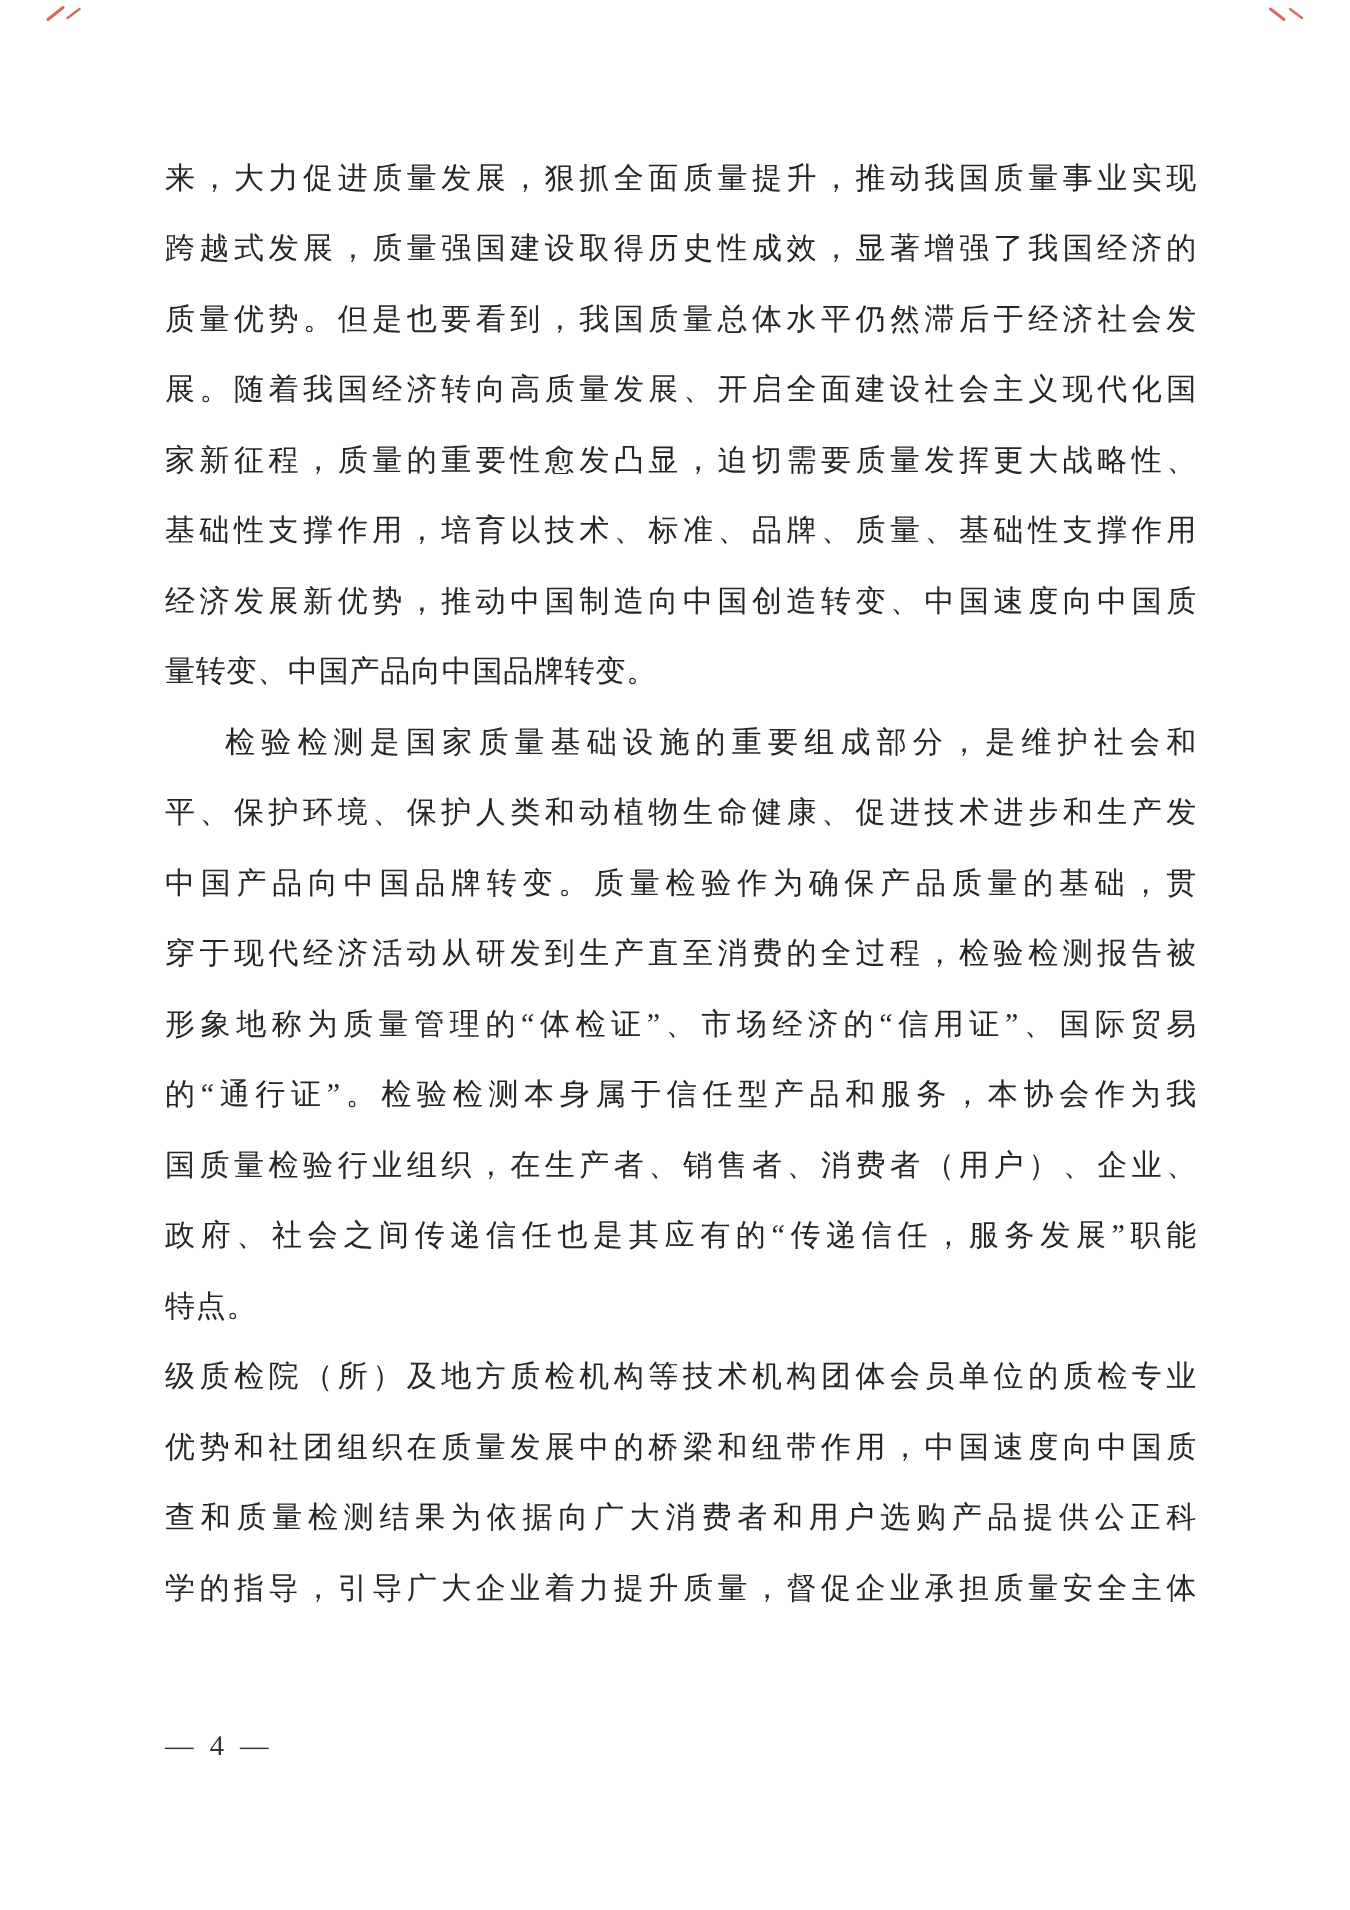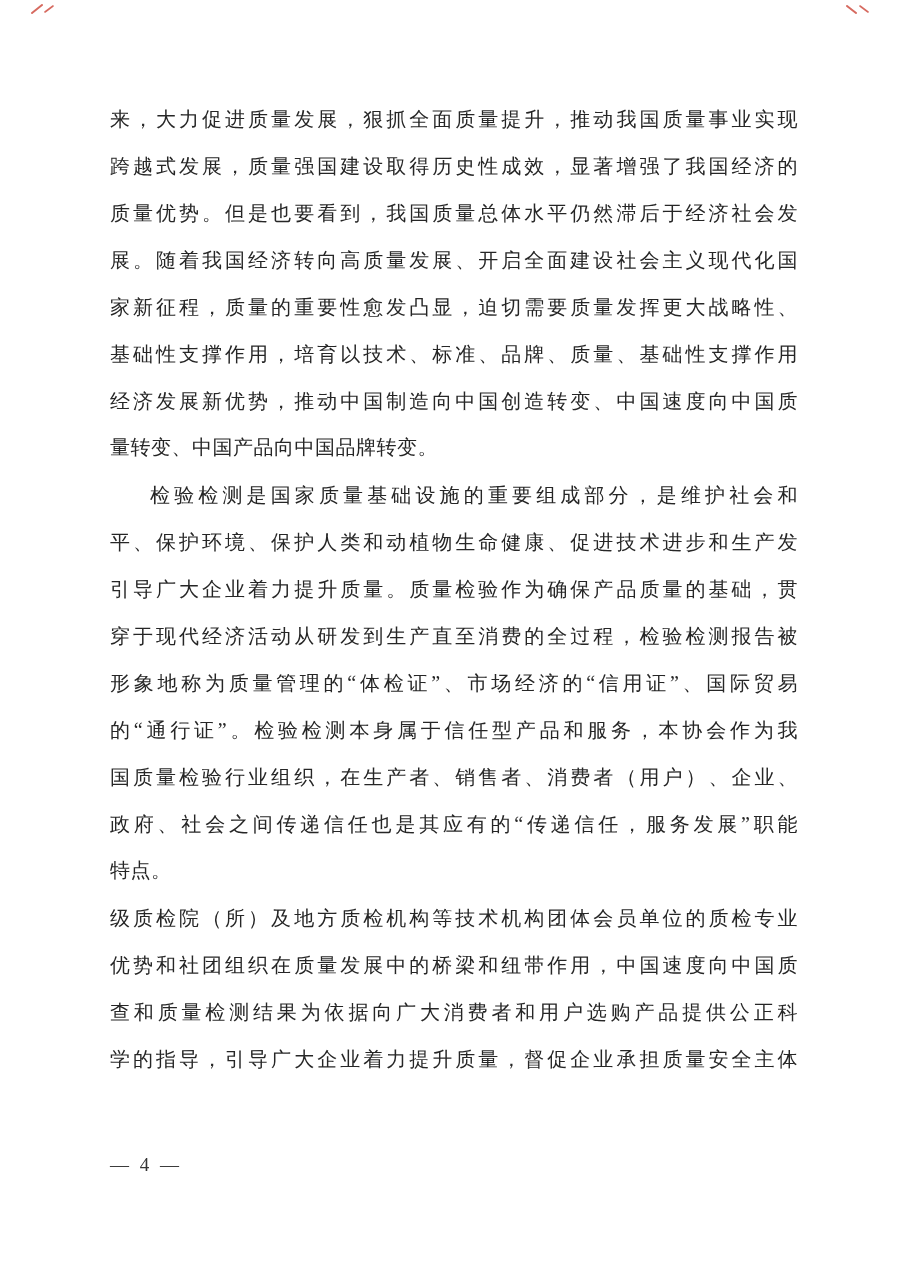--- a/index.html
+++ b/index.html
@@ -35,21 +35,20 @@
     letter-spacing: 0.5px;
     text-align: justify;
     text-align-last: justify;
     overflow: hidden;
   }
   .line.indent {
     padding-left: 2em;
   }
   .line.para-end {
     text-align-last: left;
-    font-family: Liberation Mono, monospace;
   }
   .page-number {
     position: absolute;
     left: 110px;
     top: 1150px;
     height: 30px;
     line-height: 30px;
     font-size: 19px;
     letter-spacing: 3px;
     color: #333333;
@@ -84,21 +83,21 @@
     <div class="line">跨越式发展，质量强国建设取得历史性成效，显著增强了我国经济的</div>
     <div class="line">质量优势。但是也要看到，我国质量总体水平仍然滞后于经济社会发</div>
     <div class="line">展。随着我国经济转向高质量发展、开启全面建设社会主义现代化国</div>
     <div class="line">家新征程，质量的重要性愈发凸显，迫切需要质量发挥更大战略性、</div>
     <div class="line">基础性支撑作用，培育以技术、标准、品牌、质量、基础性支撑作用</div>
     <div class="line">经济发展新优势，推动中国制造向中国创造转变、中国速度向中国质</div>
     <div class="line para-end">量转变、中国产品向中国品牌转变。</div>
 
     <div class="line indent">检验检测是国家质量基础设施的重要组成部分，是维护社会和</div>
     <div class="line">平、保护环境、保护人类和动植物生命健康、促进技术进步和生产发</div>
-    <div class="line">引导广大企业着力提升质量。质量检验作为确保产品质量的基础，贯</div>
+    <div class="line">中国产品向中国品牌转变。质量检验作为确保产品质量的基础，贯</div>
     <div class="line">穿于现代经济活动从研发到生产直至消费的全过程，检验检测报告被</div>
     <div class="line">形象地称为质量管理的“体检证”、市场经济的“信用证”、国际贸易</div>
     <div class="line">的“通行证”。检验检测本身属于信任型产品和服务，本协会作为我</div>
     <div class="line">国质量检验行业组织，在生产者、销售者、消费者（用户）、企业、</div>
     <div class="line">政府、社会之间传递信任也是其应有的“传递信任，服务发展”职能</div>
     <div class="line para-end">特点。</div>
 
     <div class="line">级质检院（所）及地方质检机构等技术机构团体会员单位的质检专业</div>
     <div class="line">优势和社团组织在质量发展中的桥梁和纽带作用，中国速度向中国质</div>
     <div class="line">查和质量检测结果为依据向广大消费者和用户选购产品提供公正科</div>

